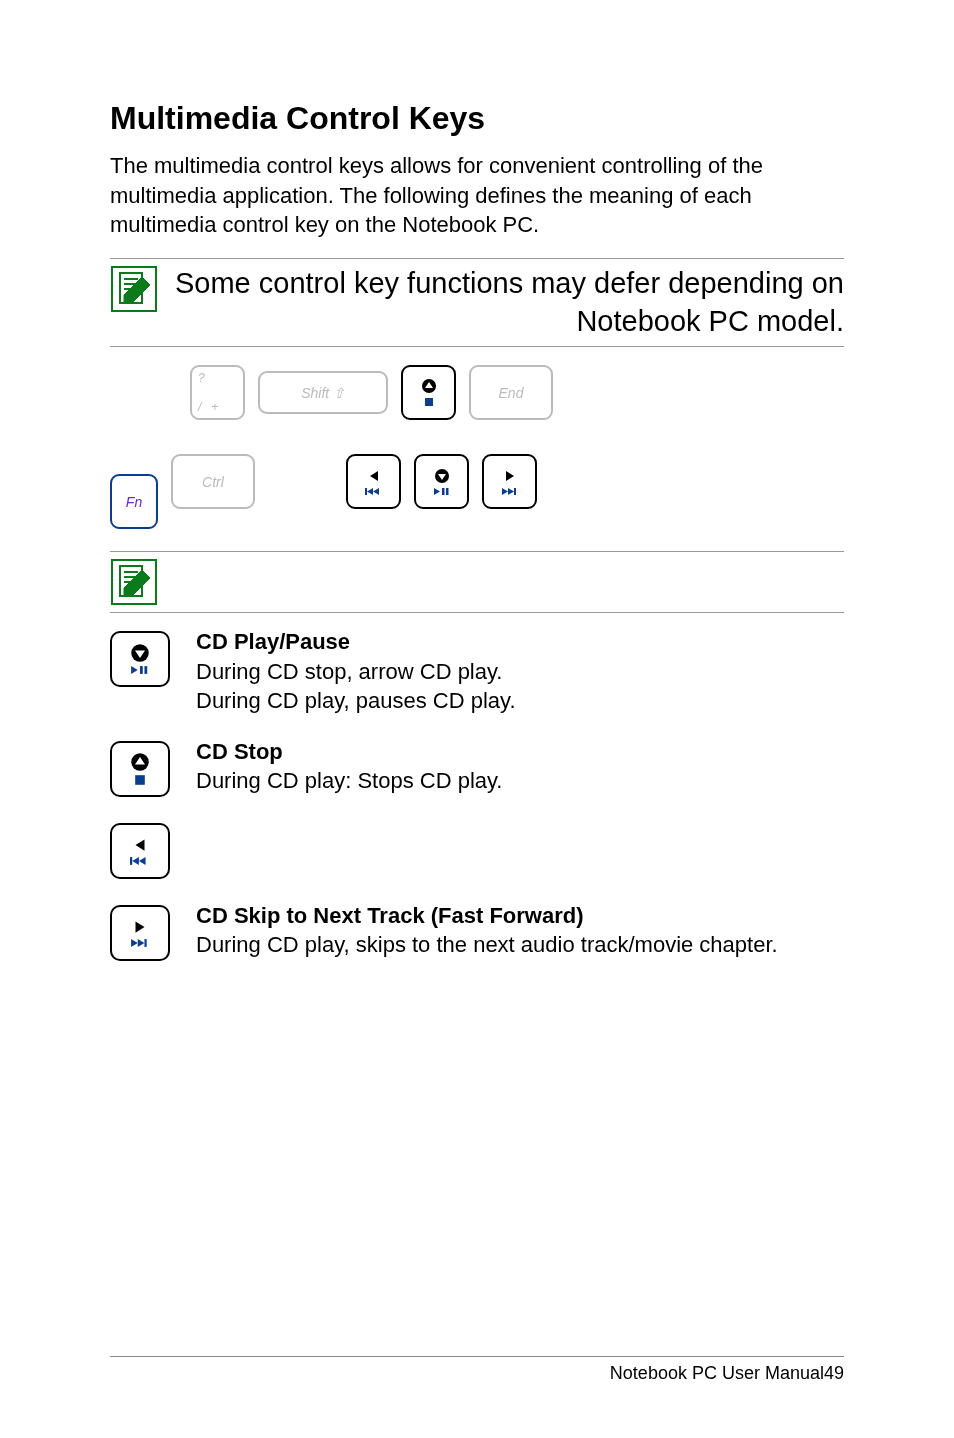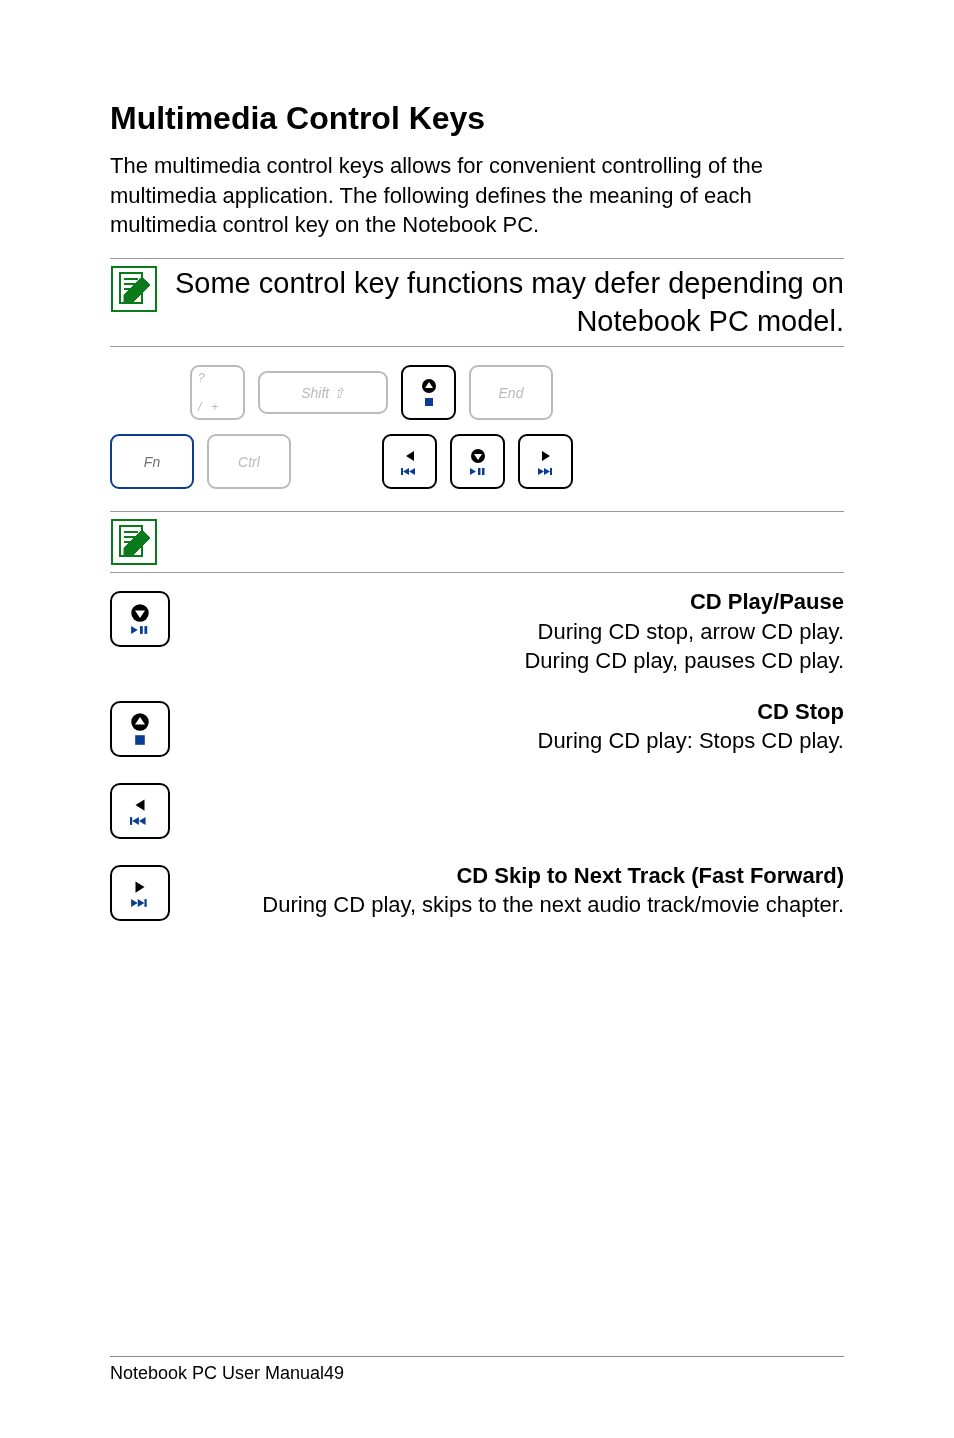--- a/index.html
+++ b/index.html
@@ -17,35 +17,35 @@
     .note-box { border-top: 1px solid #999; border-bottom: 1px solid #999; padding: 6px 0; display: flex; align-items: flex-start; gap: 16px; }
     .note-text { font-size: 29px; line-height: 1.3; flex: 1; text-align: right; }
     .note-icon-svg { width: 48px; height: 48px; flex: 0 0 48px; }
     .keyboard-area { margin: 18px 0 22px 0; }
     .key-row1 { display: flex; align-items: center; gap: 13px; margin-left: 80px; margin-bottom: 14px; }
     .key-row2 { display: flex; align-items: center; gap: 13px; }
     .key { border: 2px solid #bbb; border-radius: 9px; display: flex; flex-direction: column; align-items: center; justify-content: center; font-size: 14px; color: #bbb; font-style: italic; position: relative; }
     .key.small { width: 55px; height: 55px; }
     .key.med { width: 84px; height: 55px; }
     .key.shift { width: 130px; height: 43px; }
-    .key.fn { width: 84px; height: 55px; border-color: #0a3d91; color:#737373; font-style: italic; font-weight:400; }
+    .key.fn { width: 48px; height: 55px; border-color: #0a3d91; color:#6d28d9; font-style: italic; font-weight:400;margin-top:40px; }
     .key .top-label { position:absolute; top:4px; left:6px; font-size:12px; }
     .key .bot-label { position:absolute; bottom:4px; left:6px; font-size:12px; }
     .key .center-label { font-size:14px; }
     .key svg.arrow-black { width:16px; height:16px; }
     .key.active-arrow { border-color:#000; }
     .key.active-arrow .inner { display:flex; flex-direction:column; align-items:center; gap:3px; }
 
     .definitions { margin-top: 14px; }
     .def-row { display:flex; align-items:flex-start; gap:26px; margin-bottom: 22px; }
     .def-key { width:60px; height:56px; border:2.5px solid #000; border-radius: 10px; display:flex; flex-direction:column; align-items:center; justify-content:center; gap:2px; flex:0 0 60px; margin-top:4px; }
-    .def-body { flex:1; font-size:22px; line-height:1.33;text-align:right; }
+    .def-body { flex:1; font-size:22px; line-height:1.33; }
     .def-body strong { font-weight:700; }
 
-    .footer { position:absolute; bottom: 54px; left:110px; right:110px; border-top: 1px solid #888; padding-top:6px; display:flex; justify-content:flex-start; font-size:18px; }
+    .footer { position:absolute; bottom: 54px; left:110px; right:110px; border-top: 1px solid #888; padding-top:6px; display:flex; justify-content:flex-end; font-size:18px; }
     .footer .pnum { }
   </style>
 </head>
 <body>
 
 <h1>Multimedia Control Keys</h1>
 <p class="intro">The multimedia control keys allows for convenient controlling of the multimedia application. The following defines the meaning of each multimedia control key on the Notebook PC.</p>
 
 <div class="note-box">
   <svg class="note-icon-svg" viewBox="0 0 48 48">

